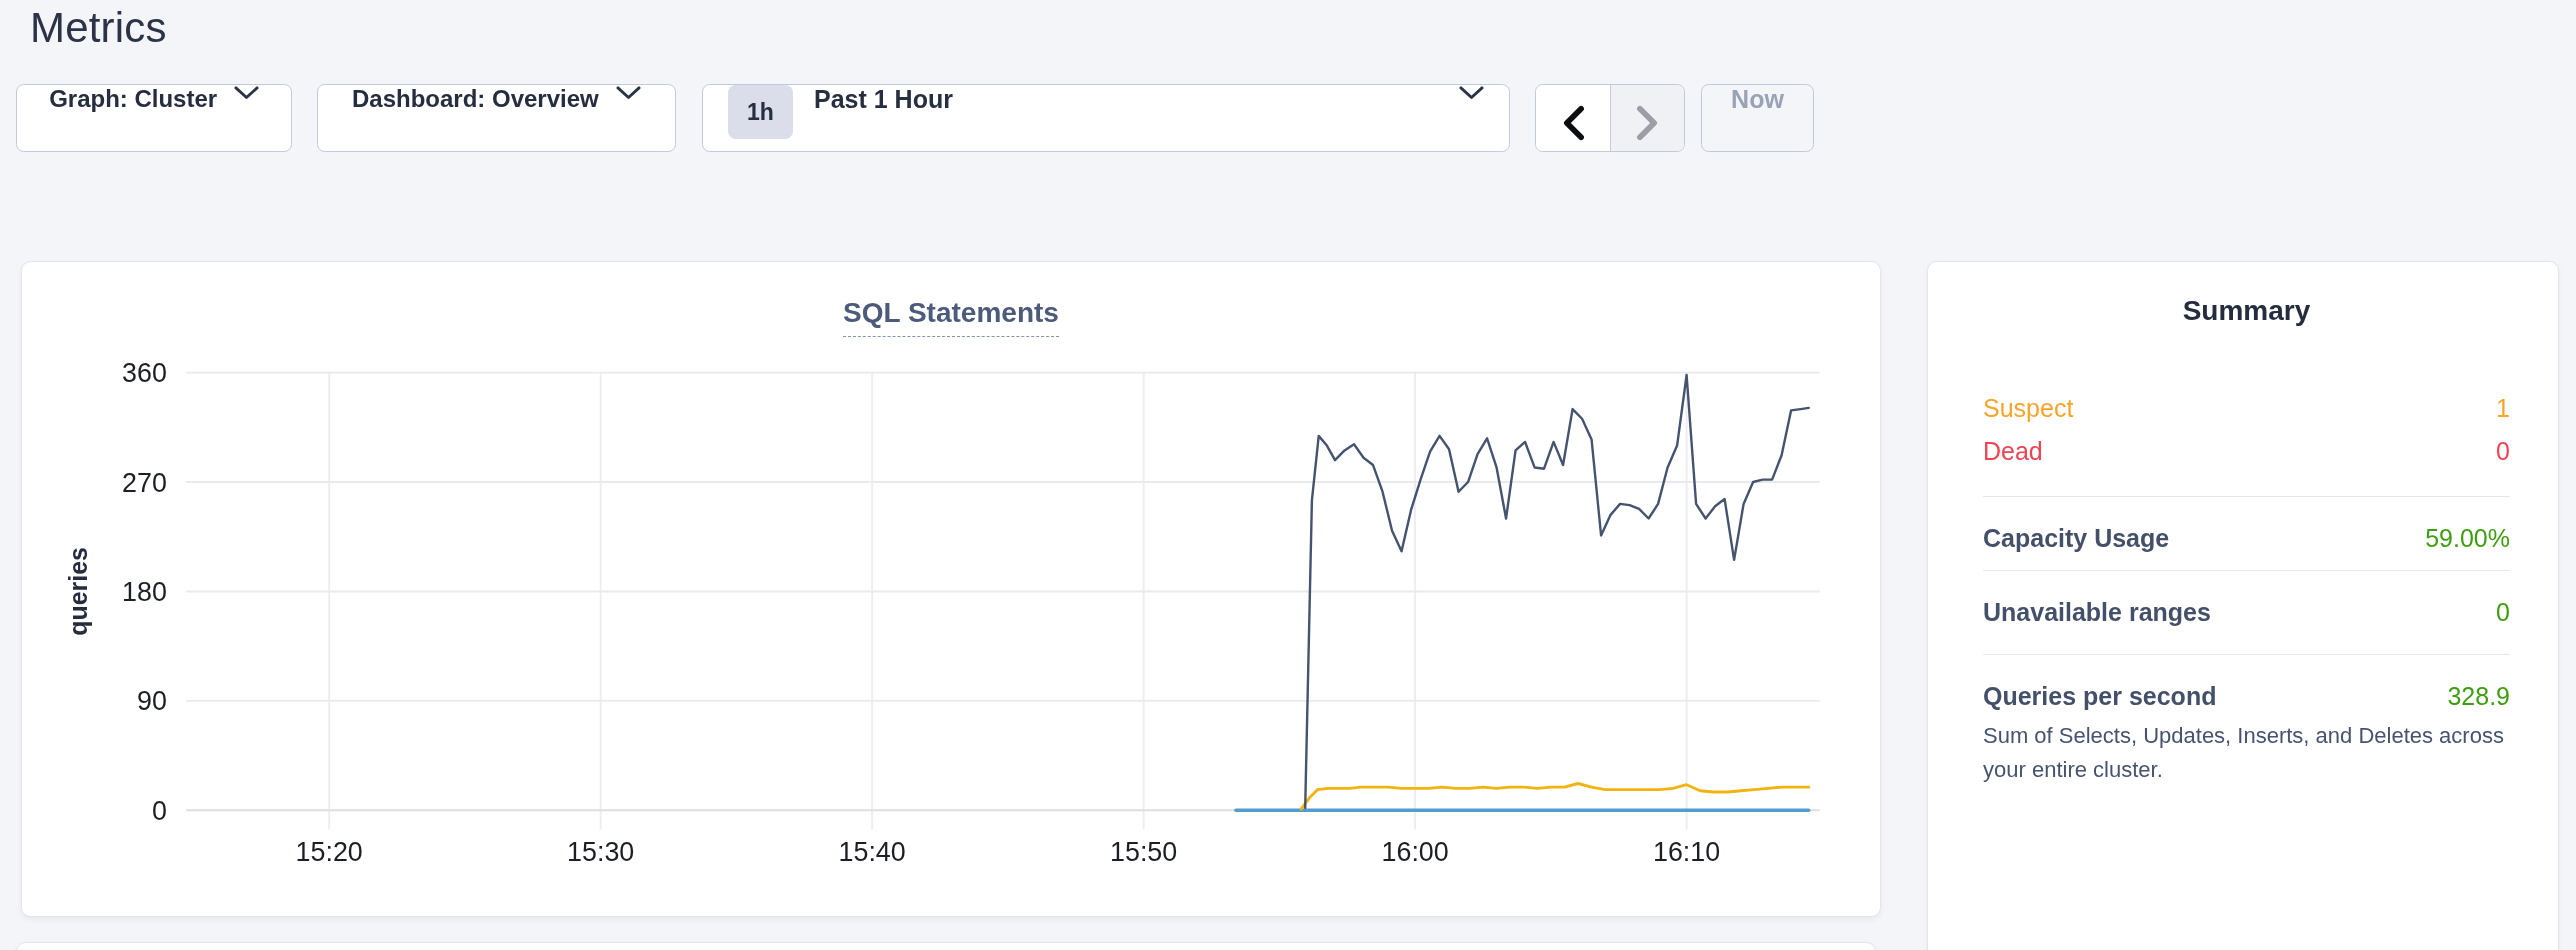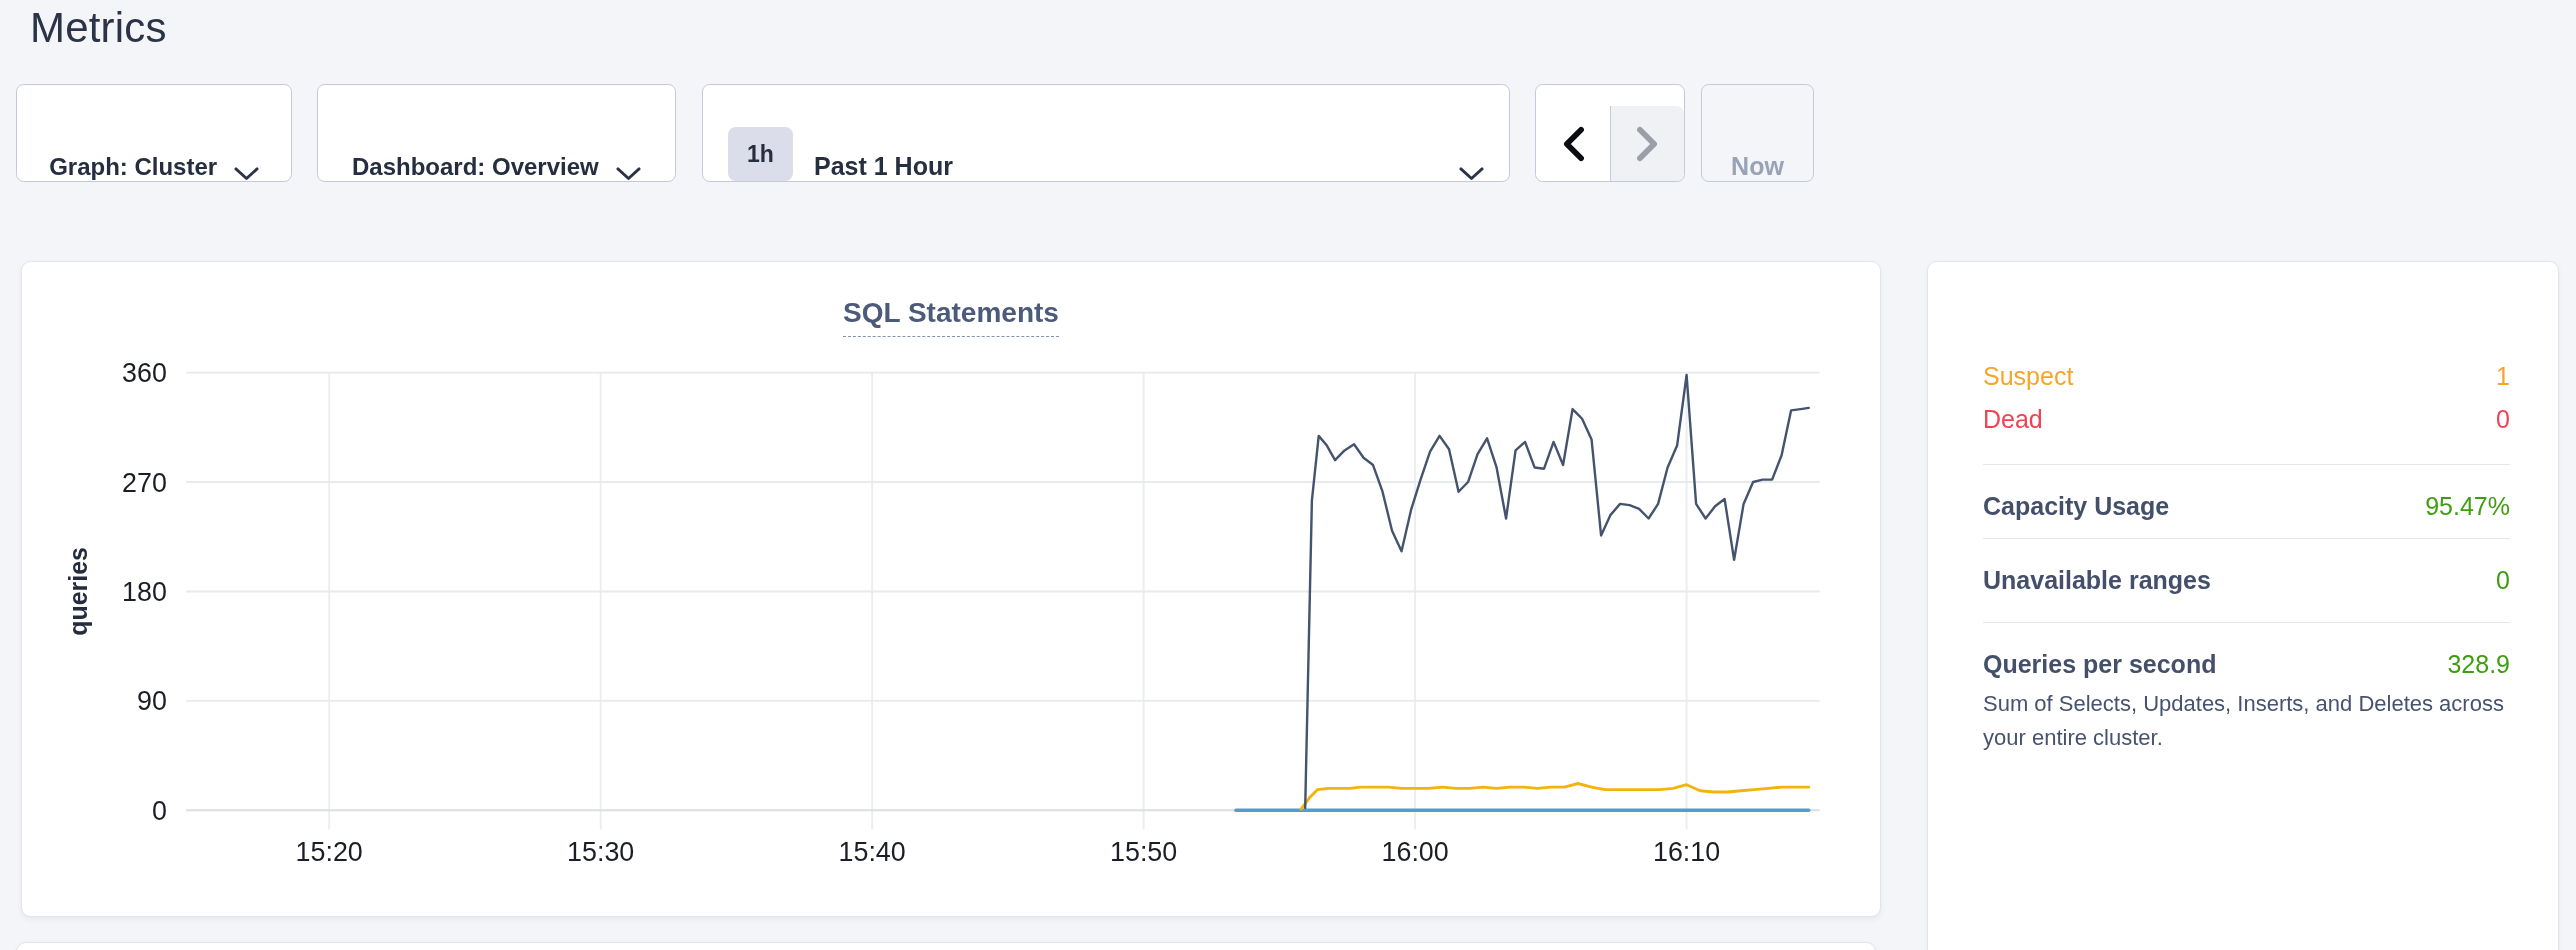--- a/index.html
+++ b/index.html
@@ -2,21 +2,21 @@
 <html><head>
 <meta charset="utf-8">
 <style>
   * { margin:0; padding:0; box-sizing:border-box; }
   html,body { width:2576px; height:950px; overflow:hidden; }
   body { background:#f4f5f9; font-family:"Liberation Sans", sans-serif; position:relative; color:#242c3e; }
 
   .page-title { position:absolute; left:30px; top:3.8px; font-size:42px; font-weight:500; color:#2b3347; letter-spacing:0.2px; }
 
   
-  .tb { position:absolute; top:84px; height:98px; display:flex; align-items:flex-end; background:#fff; border:1px solid #c2c9db; border-radius:7.7px; }
+  .tb { position:absolute; top:84px; height:68px; display:flex; align-items:flex-start; background:#fff; border:1px solid #c2c9db; border-radius:7.7px; }
   .dd { justify-content:center; gap:17.3px; cursor:pointer; }
   .dd-label { font-size:24px; font-weight:700; color:#252e3f; }
   .chev { width:25px; height:15.4px; }
   .dd-graph { left:16.3px; width:276px; }
   .dd-dash { left:317px; width:359px; }
   .time-sel { left:702px; width:808px; padding:0 25px; cursor:pointer; }
   .time-badge { background:#dbdeea; border-radius:7.7px; width:65px; height:54px; display:flex; align-items:center; justify-content:center; font-size:23px; font-weight:700; color:#262f40; }
   .time-label { font-size:25px; color:#262f40; margin-left:21px;font-weight:bold; }
   .time-sel .chev { margin-left:auto; }
   .pager { left:1535px; width:150px; padding:0; overflow:hidden; }
@@ -127,37 +127,38 @@
       <polyline points="1264.8,571.0 1861.7,571.0" fill="none" stroke="#539cce" stroke-width="3.5" stroke-linejoin="round" stroke-linecap="round"></polyline>
       <polyline points="1332.7,569.7 1341.2,558.3 1349.7,549.5 1361.0,548.2 1372.3,548.2 1383.6,548.2 1395.0,546.9 1409.1,546.9 1423.2,546.9 1437.4,548.2 1451.5,548.2 1465.7,548.2 1479.8,546.9 1494.0,548.2 1508.1,548.2 1522.2,546.9 1536.4,548.2 1550.5,546.9 1564.7,546.9 1578.8,548.2 1593.0,546.9 1607.1,546.9 1621.2,543.1 1635.4,546.9 1649.5,549.5 1663.7,549.5 1677.8,549.5 1692.0,549.5 1706.1,549.5 1720.3,548.2 1734.4,544.4 1748.5,550.7 1762.7,552.0 1776.8,552.0 1791.0,550.7 1805.1,549.5 1819.3,548.2 1833.4,546.9 1847.5,546.9 1861.7,546.9" fill="none" stroke="#f2b40c" stroke-width="3" stroke-linejoin="round" stroke-linecap="round"></polyline>
       <polyline points="1337.0,568.5 1344.0,248.0 1351.1,180.9 1359.6,191.0 1368.1,206.2 1378.0,196.1 1387.9,189.7 1397.8,203.7 1407.7,211.3 1417.6,239.1 1427.5,279.7 1437.4,301.2 1447.3,258.1 1457.2,226.5 1467.1,197.3 1477.0,180.9 1486.9,194.8 1496.8,239.1 1506.7,229.0 1516.6,199.9 1526.5,183.4 1536.4,213.8 1546.3,267.0 1556.2,196.1 1566.1,187.2 1576.0,213.8 1585.9,215.1 1595.8,187.2 1605.7,211.3 1615.6,153.0 1625.5,163.1 1635.4,184.7 1645.3,284.7 1655.2,263.2 1665.1,251.8 1675.0,253.1 1684.9,256.9 1694.8,267.0 1704.7,251.8 1714.6,213.8 1724.5,191.0 1734.4,117.5 1744.3,251.8 1754.2,267.0 1764.1,254.3 1774.0,246.7 1783.9,310.1 1793.8,251.8 1803.7,229.0 1813.6,226.5 1823.5,226.5 1833.4,201.1 1843.3,154.3 1853.2,153.0 1861.7,151.7" fill="none" stroke="#44536e" stroke-width="2.5" stroke-linejoin="round" stroke-linecap="round"></polyline>
     </svg>
 </div>
 
 <div class="card next-card"></div>
 
 <div class="card summary-card">
   <div class="sum-inner">
+    <div class="sum-title">Summary</div>
 
     <div class="sum-rows">
       <div class="sum-row">
         <span class="orange">Suspect</span>
         <span class="val orange">1</span>
       </div>
       <div class="sum-row">
         <span class="red">Dead</span>
         <span class="val red">0</span>
       </div>
     </div>
 
     <div class="divider d1"></div>
 
     <div class="sec-head">
       <span class="lbl-strong">Capacity Usage</span>
-      <span class="val green">95.47%</span>
+      <span class="val green">59.00%</span>
     </div>
 
     <div class="divider d2"></div>
 
     <div class="sec-head">
       <span class="lbl-strong">Unavailable ranges</span>
       <span class="val green">0</span>
     </div>
 
     <div class="divider d3"></div>

